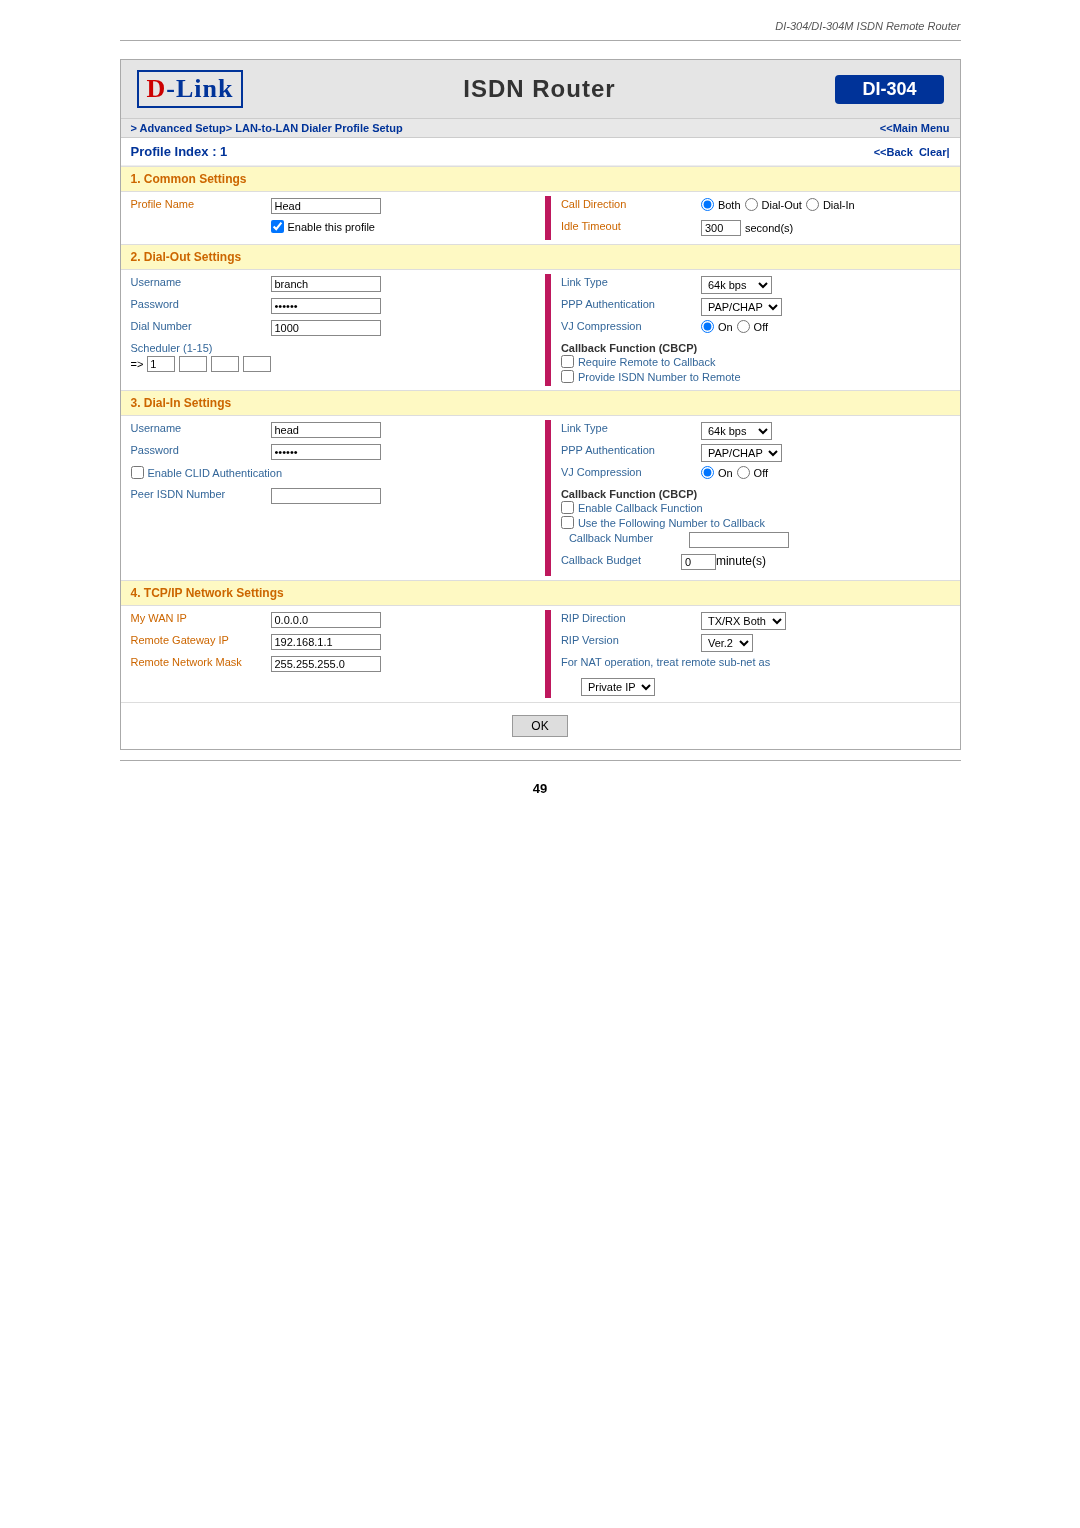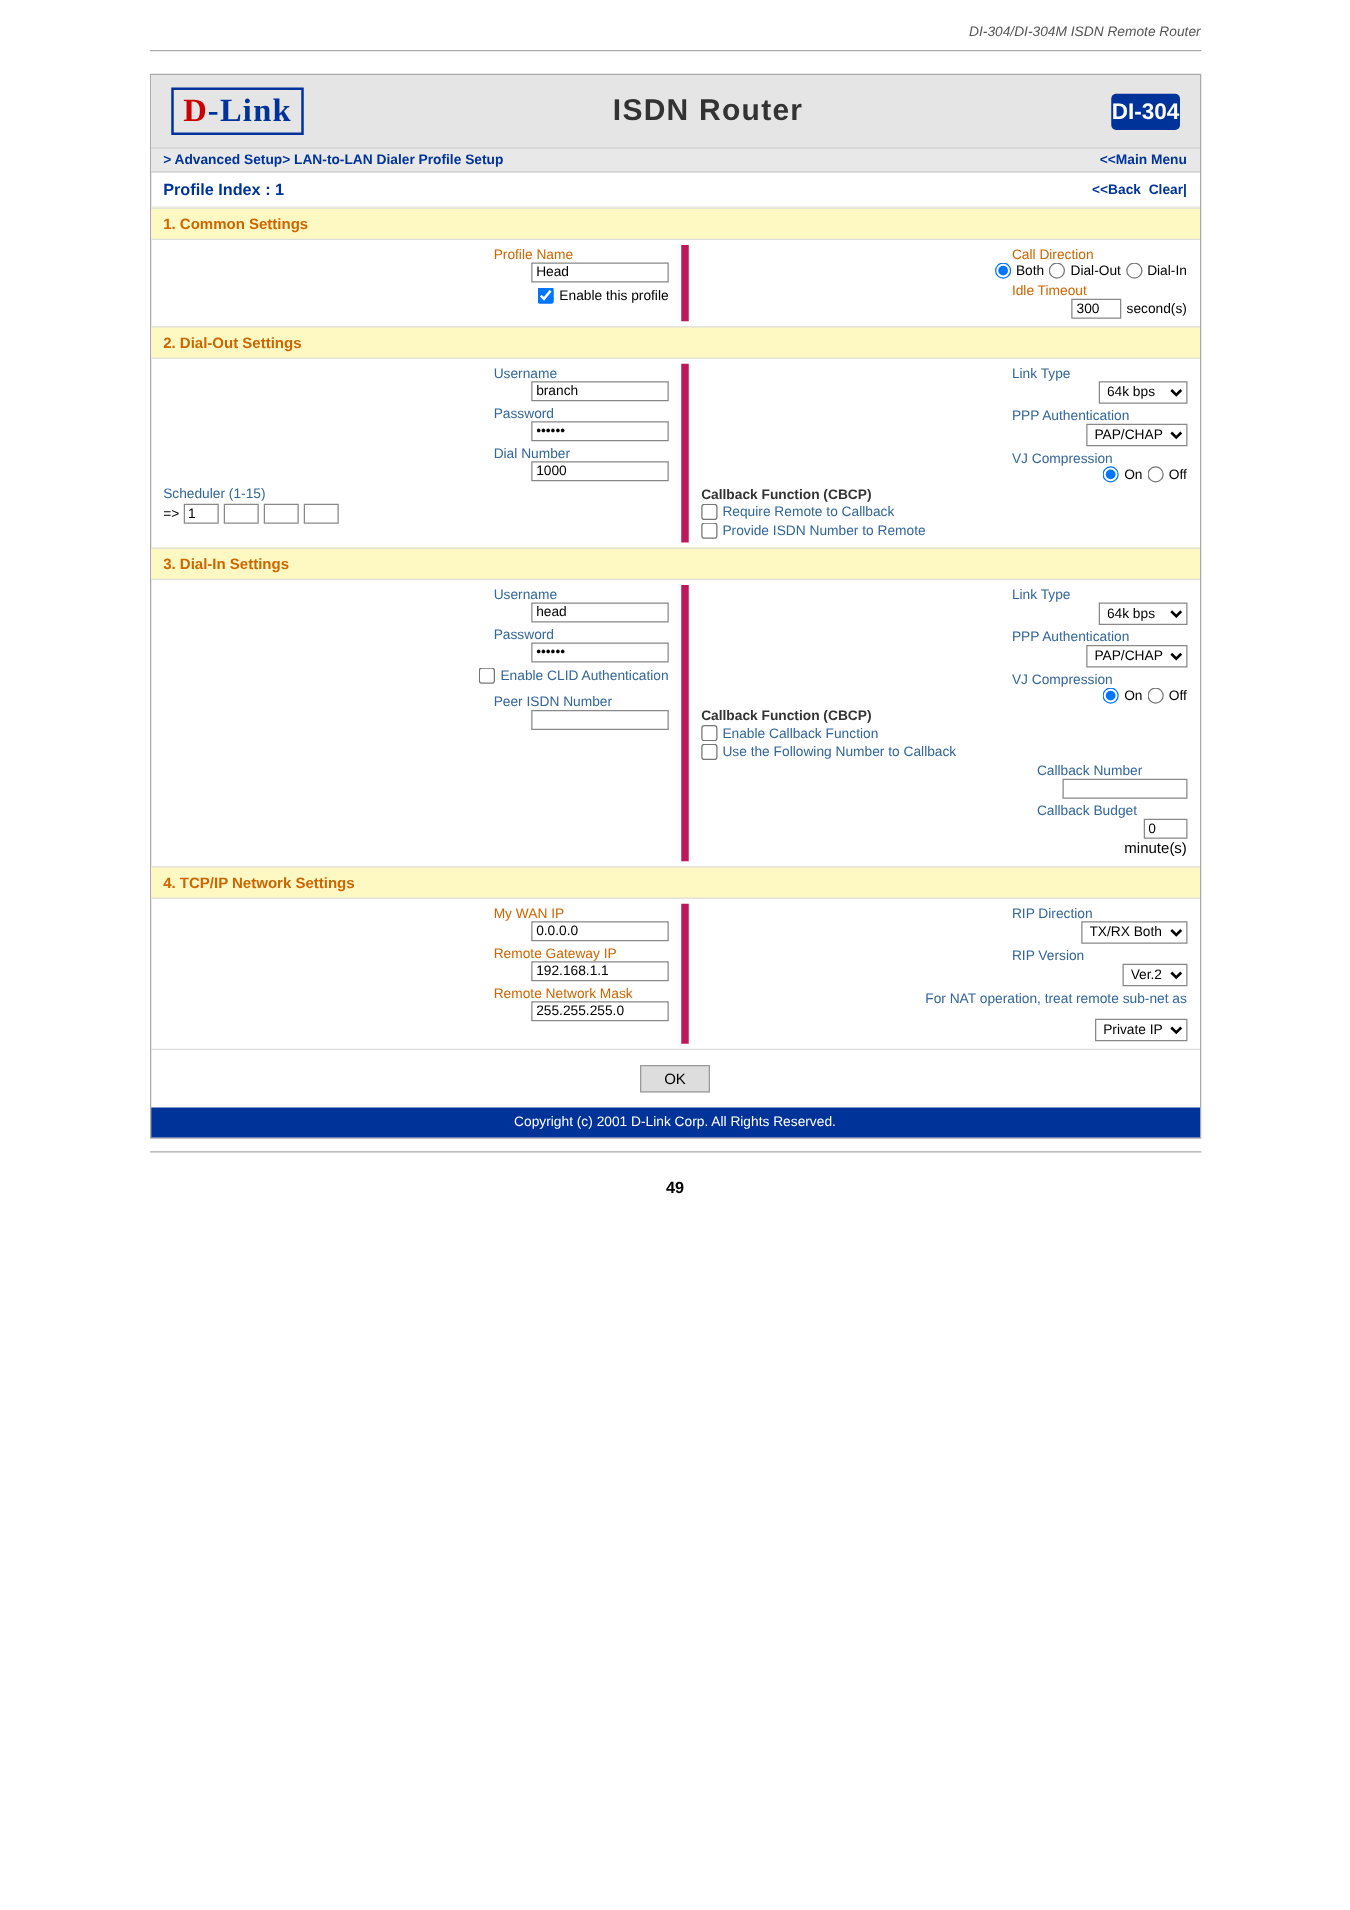--- a/index.html
+++ b/index.html
@@ -60,21 +60,21 @@
       font-size: 24px;
       font-weight: bold;
       color: #333;
       letter-spacing: 1px;
     }
     .di304-badge {
       background: #003399;
       color: #fff;
       font-size: 18px;
       font-weight: bold;
-      padding: 4px 0;
+      padding: 4px 27px;
       border-radius: 4px;
     }
     
     .nav-bar {
       background: #e8e8e8;
       padding: 3px 10px;
       display: flex;
       justify-content: space-between;
       align-items: center;
       border-bottom: 1px solid #ccc;
@@ -186,24 +186,23 @@
     .half {
       width: 50%;
     }
     .half-right {
       width: 50%;
       border-left: 6px solid #be185d;
       padding-left: 10px;
     }
     .row-item {
       display: flex;
-      align-items: flex-end;
+      align-items: flex-start;
       padding: 2px 0;
       min-height: 22px;
-      flex-direction: column;
     }
     .lbl {
       color: #cc6600;
       width: 140px;
       font-size: 11px;
       flex-shrink: 0;
     }
     .lbl-dark {
       color: #336699;
       width: 140px;
@@ -520,18 +519,17 @@
             <option>Public IP</option>
           </select>
         </div>
       </div>
     </div>
 
     <div class="ok-area">
       <button class="ok-btn">OK</button>
     </div>
 
-    <div class="card-footer">Copyright (c) 2001 D-Link Corp. All Rights Reserved.</div>
   </div>
 
   <hr class="bottom-divider">
   <div class="page-number">49</div>
 </div>
 
 </body></html>

